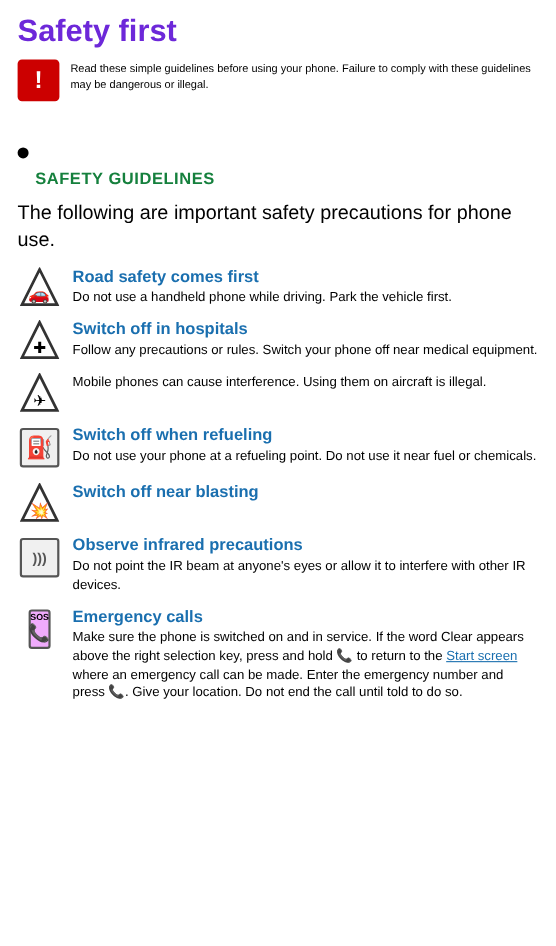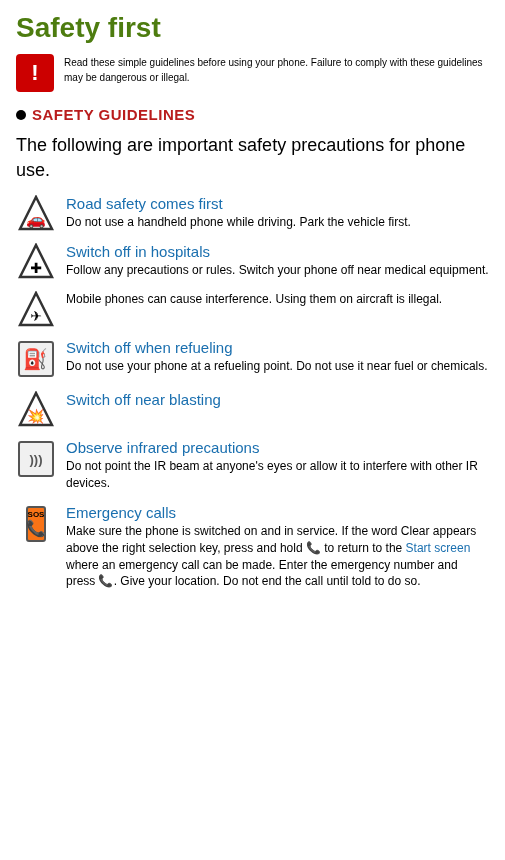--- a/index.html
+++ b/index.html
@@ -8,21 +8,21 @@
       background: #fff;
       width: 505px;
       min-height: 860px;
       padding: 12px 16px 20px 16px;
       font-size: 13px;
       color: #000;
     }
     h1 {
       font-size: 28px;
       font-weight: bold;
-      color: #4d7c0f;
+      color: #6d28d9;
       margin-bottom: 10px;
     }
     .warning-box {
       display: flex;
       align-items: flex-start;
       gap: 10px;
       margin-bottom: 14px;
     }
     .warning-icon {
       width: 38px;
@@ -52,21 +52,22 @@
       width: 10px;
       height: 10px;
       background: #000;
       border-radius: 50%;
       min-width: 10px;
     }
     .section-title {
       font-size: 15px;
       font-weight: bold;
       letter-spacing: 0.5px;
-      color: #b91c1c;
+      color: #15803d;
+      margin-top: 48px;
     }
     .intro-text {
       font-size: 18px;
       margin-bottom: 12px;
       line-height: 1.4;
     }
     .guideline-item {
       display: flex;
       align-items: flex-start;
       gap: 10px;
@@ -82,31 +83,32 @@
     }
     .guide-icon svg {
       width: 36px;
       height: 36px;
     }
     .guide-content {
       flex: 1;
     }
     .guide-title {
       font-size: 15px;
-      font-weight: normal;
+      font-weight: bold;
       color: #1a6faf;
       margin-bottom: 2px;
     }
     .guide-desc {
       font-size: 12px;
       line-height: 1.4;
       color: #000;
     }
     .guide-desc a, .link-text {
       color: #1a6faf;
+      text-decoration: underline;
     }
     .icon-square {
       width: 36px;
       height: 36px;
       border: 2px solid #555;
       border-radius: 3px;
       display: flex;
       align-items: center;
       justify-content: center;
       font-size: 20px;
@@ -115,21 +117,21 @@
     .icon-sos {
       width: 20px;
       height: 36px;
       border: 2px solid #555;
       border-radius: 3px;
       display: flex;
       align-items: center;
       justify-content: center;
       font-size: 9px;
       font-weight: bold;
-      background: #f97316;
+      background: #f0abfc;
       color: #000;
       flex-direction: column;
     }
     .triangle-icon {
       width: 36px;
       height: 36px;
       display: flex;
       align-items: center;
       justify-content: center;
     }

